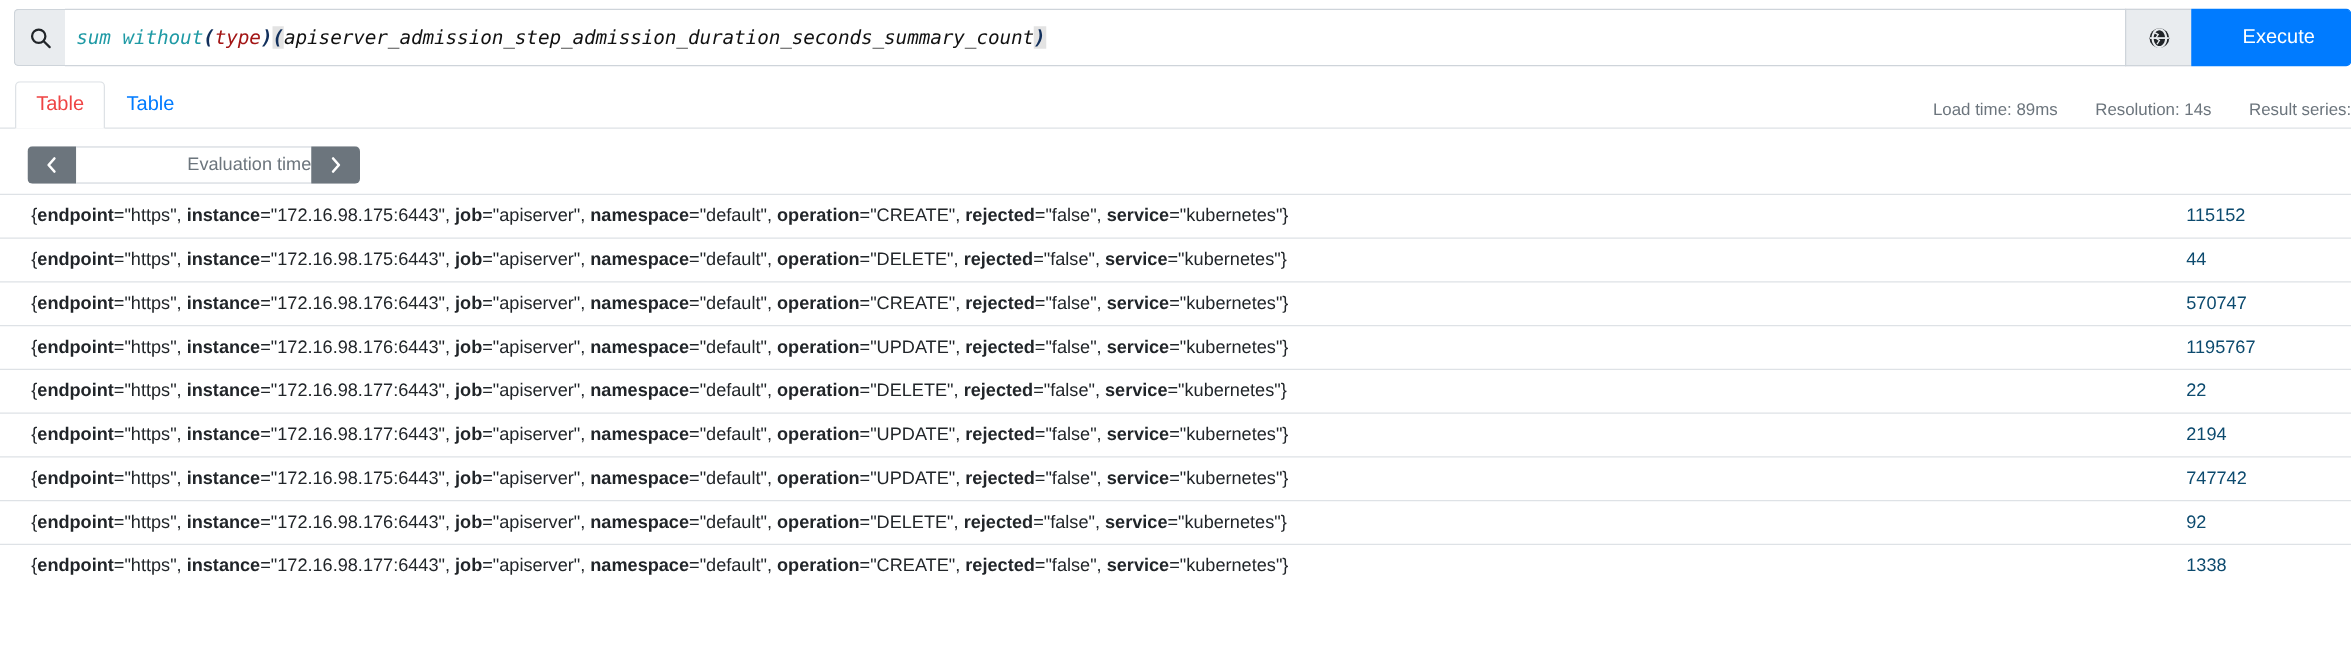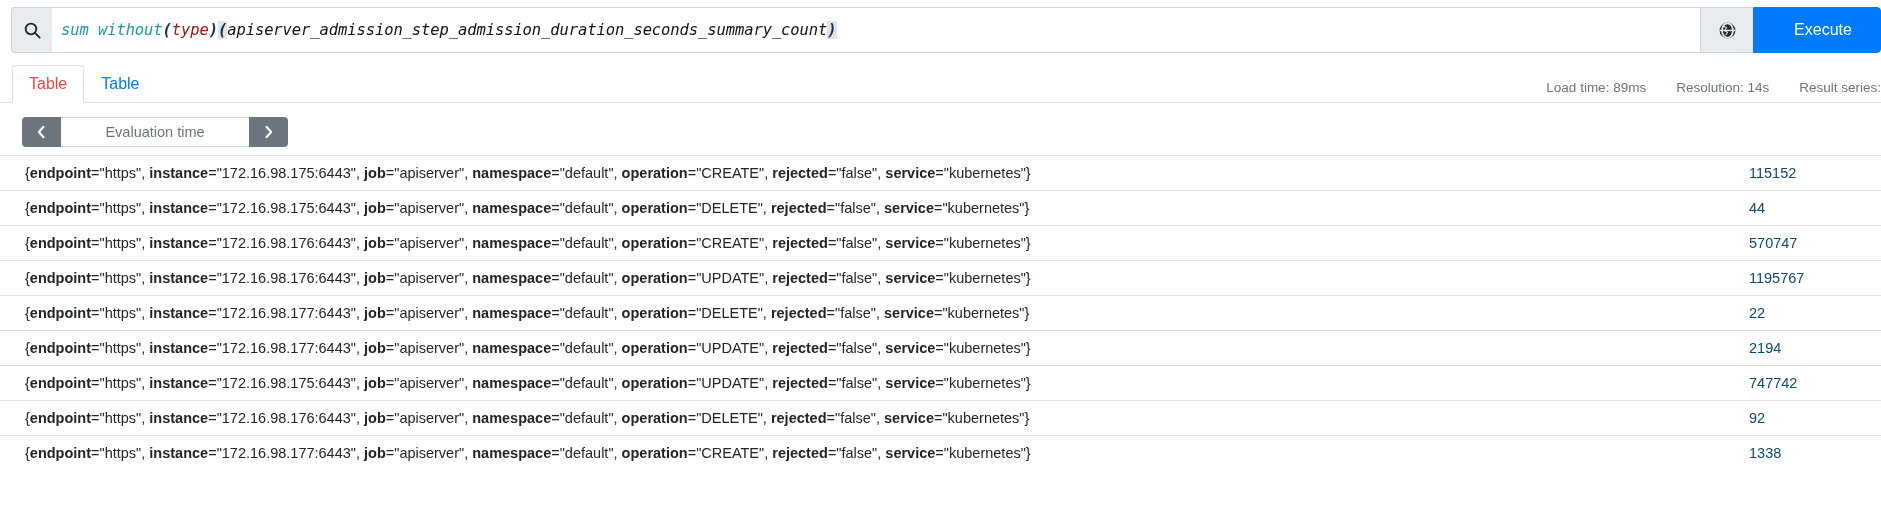--- a/index.html
+++ b/index.html
@@ -150,21 +150,21 @@
     cursor: pointer;
   }
   .eval-input {
     flex: 1 1 auto;
     background: #fff;
     border: 1px solid #ced4da;
     border-left: none;
     border-right: none;
     display: flex;
     align-items: center;
-    justify-content: center;
+    justify-content: flex-end;
     color: #6c757d;
     font-size: 14.5px;
   }
 
   
   .result-table {
     width: 100%;
     border-collapse: collapse;
     table-layout: fixed;
     font-size: 14.5px;

